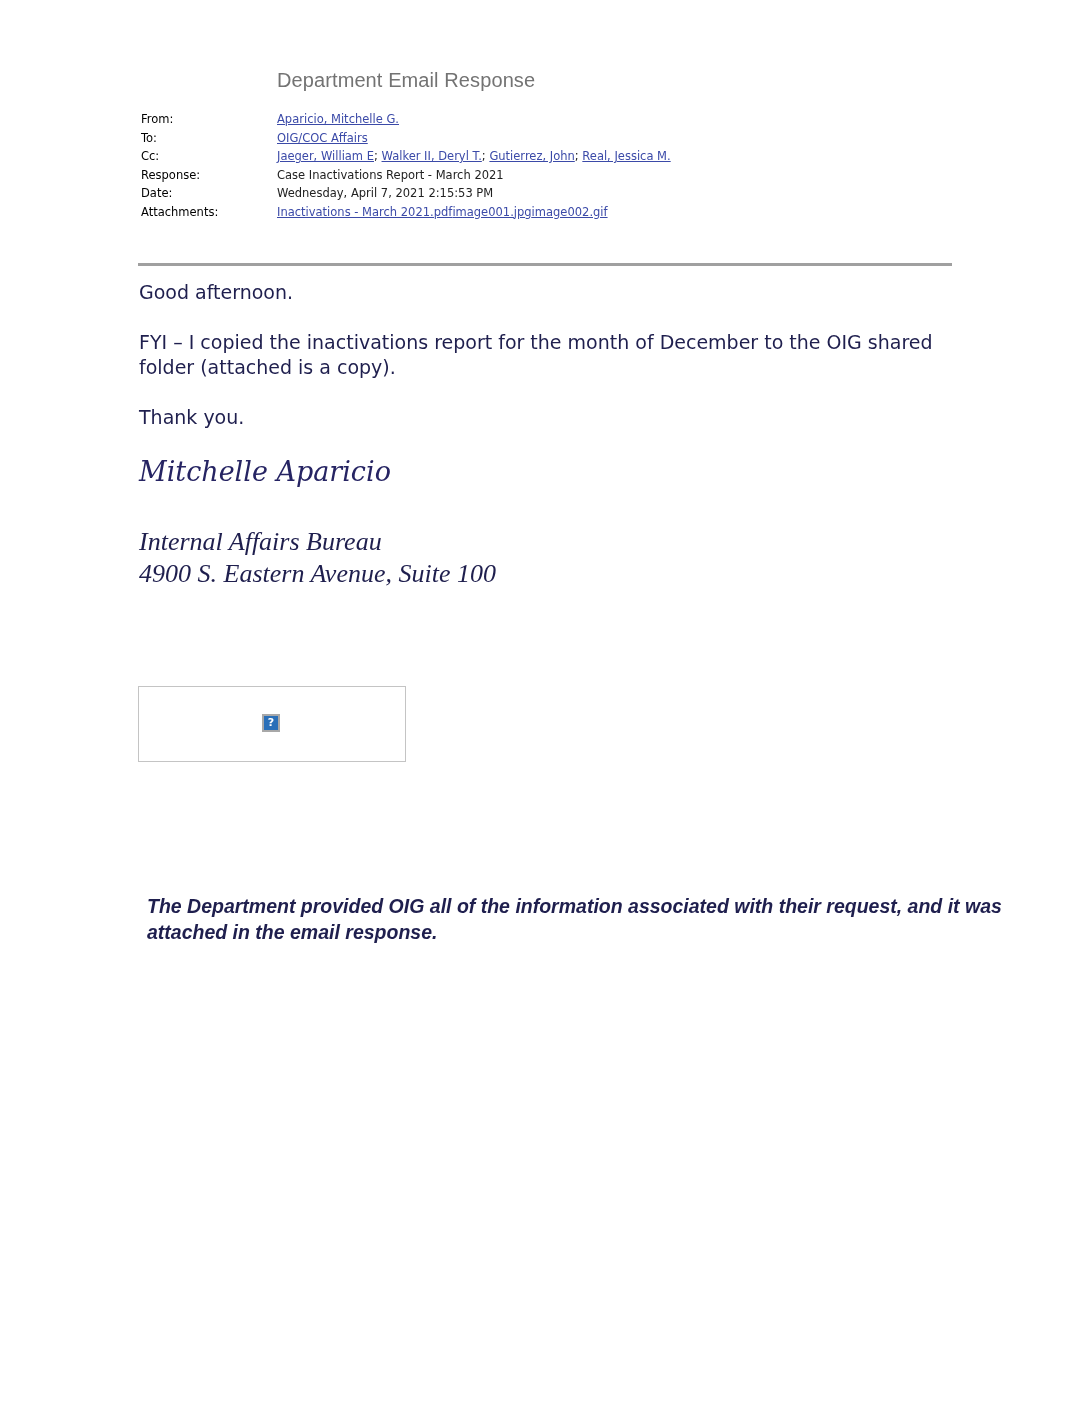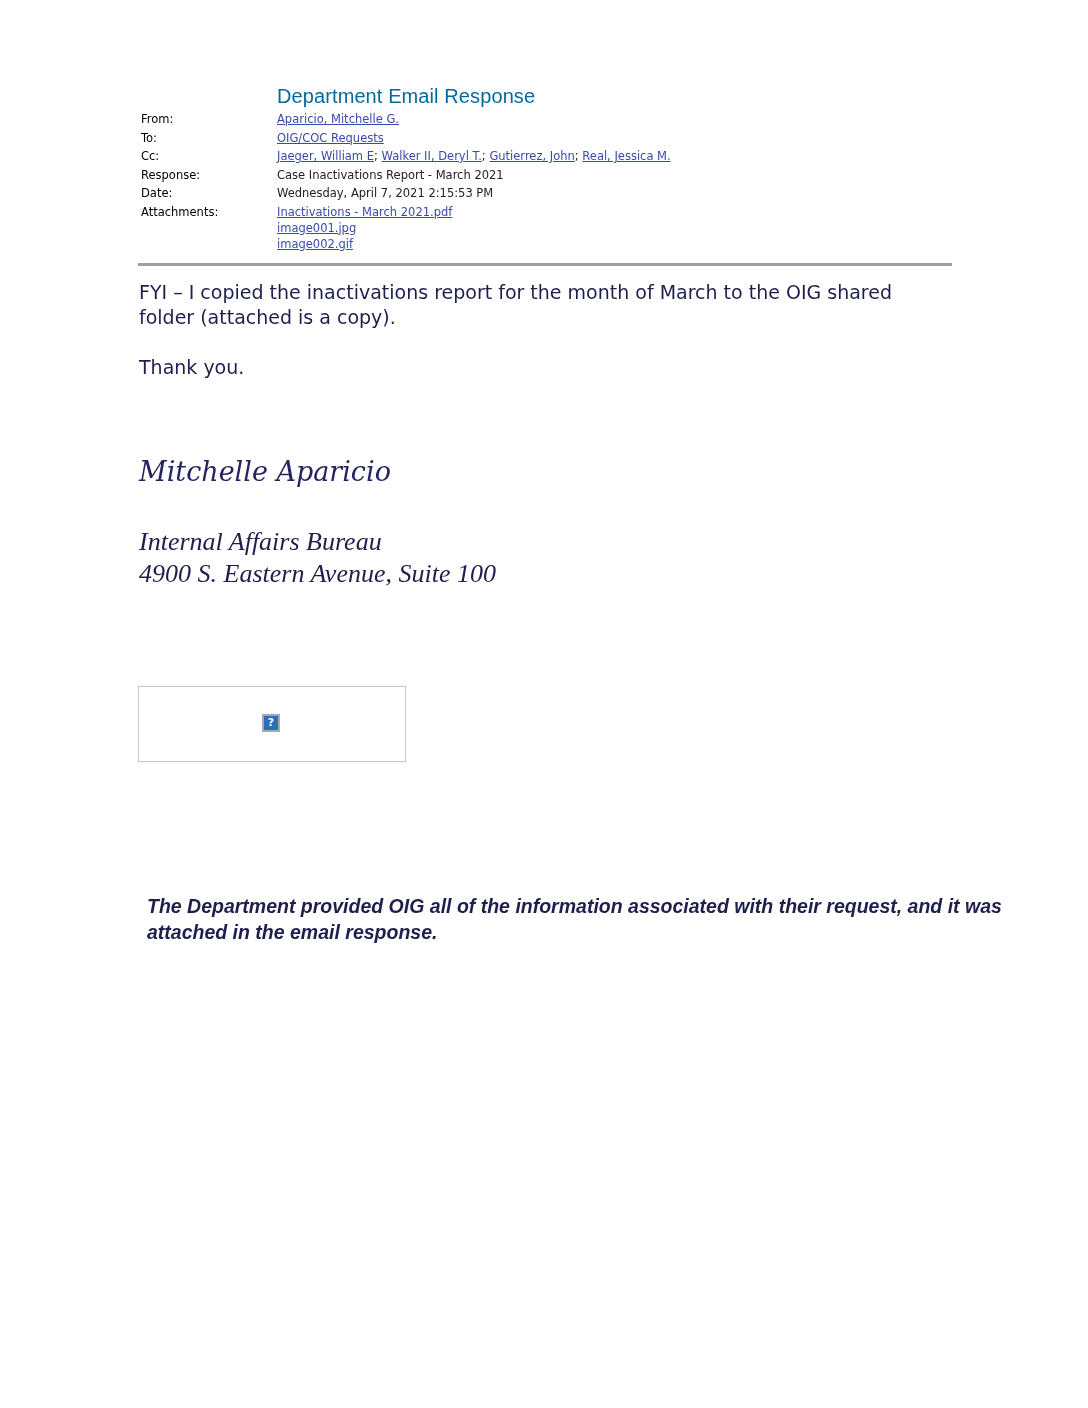--- a/index.html
+++ b/index.html
@@ -9,24 +9,24 @@
     }
     body {
       width: 1088px;
       height: 1408px;
       position: relative;
       overflow: hidden;
     }
     .page-title {
       position: absolute;
       left: 277px;
-      top: 85px;
+      top: 69px;
       font-family: "Liberation Sans", sans-serif;
       font-size: 20px;
-      color: #0369a1;
+      color: #737373;
       margin: 0;
       font-weight: normal;
       letter-spacing: 0.1px;
     }
     .header-table {
       position: absolute;
       left: 141px;
       top: 110px;
       font-family: "DejaVu Sans", sans-serif;
       font-size: 11.5px;
@@ -42,23 +42,24 @@
     }
     .header-value {
       color: #222222;
     }
     .header-value a {
       color: #3b4aa8;
       text-decoration: underline;
     }
     .attachments-list {
       display: flex;
-      flex-direction: column;
+      flex-direction: row;
       line-height: 16px;
       padding-top: 1px;
+      text-align: center;
     }
     .separator {
       position: absolute;
       left: 138px;
       top: 263px;
       width: 814px;
       height: 3px;
       background: #a0a0a0;
     }
     .body-text {
@@ -144,21 +145,21 @@
 <div class="header-table">
   <div class="header-row">
     <span class="header-label">From:</span>
     <span class="header-value">
       <a href="#">Aparicio, Mitchelle G.</a>
     </span>
   </div>
   <div class="header-row">
     <span class="header-label">To:</span>
     <span class="header-value">
-      <a href="#">OIG/COC Requests</a>
+      <a href="#">OIG/COC Affairs</a>
     </span>
   </div>
   <div class="header-row">
     <span class="header-label">Cc:</span>
     <span class="header-value">
       <a href="#">Jaeger, William E</a><span>; </span><a href="#">Walker II, Deryl T.</a><span>; </span><a href="#">Gutierrez, John</a><span>; </span><a href="#">Real, Jessica M.</a>
     </span>
   </div>
   <div class="header-row">
     <span class="header-label">Response:</span>
@@ -174,21 +175,22 @@
       <a href="#">Inactivations - March 2021.pdf</a>
       <a href="#">image001.jpg</a>
       <a href="#">image002.gif</a>
     </span>
   </div>
 </div>
 
 <div class="separator"></div>
 
 <div class="body-text">
-  <p>FYI – I copied the inactivations report for the month of March to the OIG shared folder (attached is a copy).</p>
+  <p>Good afternoon.</p>
+  <p>FYI – I copied the inactivations report for the month of December to the OIG shared folder (attached is a copy).</p>
   <p>Thank you.</p>
 </div>
 
 <div class="signature-name">Mitchelle Aparicio</div>
 
 <div class="signature-address">
   <div>Internal Affairs Bureau</div>
   <div>4900 S. Eastern Avenue, Suite 100</div>
 </div>
 

